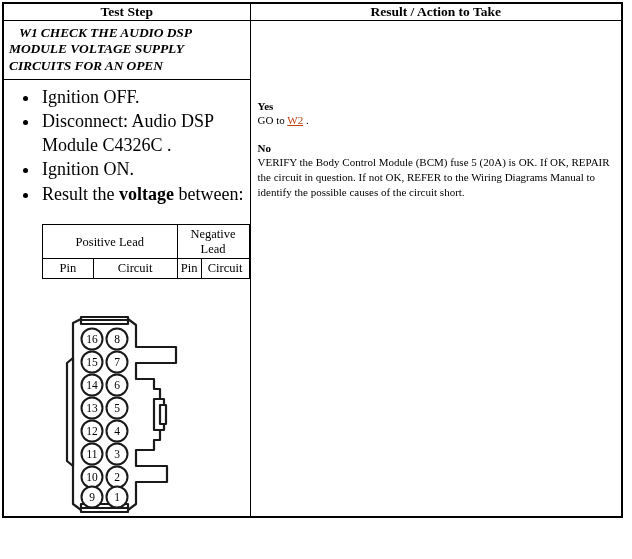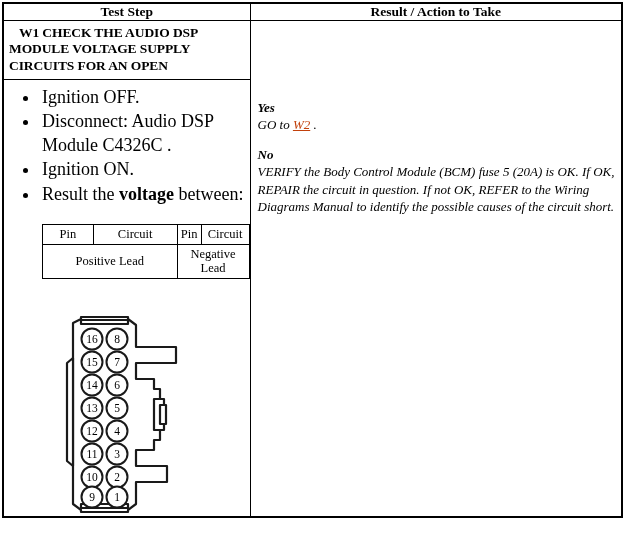--- a/index.html
+++ b/index.html
@@ -103,23 +103,22 @@
     text-align: center;
   }
   svg.connector { display: block; margin: 0 auto; }
 
   
   .result-cell {
     padding: 0;
   }
   .result-inner {
     padding: 78px 6px 6px 7px;
-    font-size: 13px;
+    font-size: 11px;
     line-height: 1.33;
-    font-style: italic;
   }
   .result-inner .lbl { font-weight: bold; }
   .result-inner .gap { height: 13px; }
   a.xref {
     color: #c2410c;
     text-decoration: underline;
   }
 </style>
 </head>
 <body>
@@ -137,21 +136,21 @@
         <td class="hdr">Test Step</td>
         <td class="hdr">Result / Action to Take</td>
       </tr>
 
       <tr>
         <td style="padding:0;">
 
           <table style="border-collapse:collapse;width:100%;table-layout:fixed;">
             <tbody>
               <tr>
-                <td class="title-cell" style="border:0;border-bottom:1px solid #000;">W1 CHECK THE AUDIO DSP MODULE VOLTAGE SUPPLY CIRCUITS FOR AN OPEN</td>
+                <td class="title-cell" style="border:0;border-bottom:1px solid #000;font-style:italic;">W1 CHECK THE AUDIO DSP MODULE VOLTAGE SUPPLY CIRCUITS FOR AN OPEN</td>
               </tr>
               <tr>
                 <td class="steps-cell" style="border:0;">
 
                   <ul class="steps">
                     <li>
                       <span>Ignition OFF.</span>
                     </li>
                     <li>
                       <span>Disconnect: Audio DSP Module C4326C .</span>
@@ -165,28 +164,28 @@
                   <div class="lead-wrap">
                     <table class="lead">
                       <colgroup>
                         <col class="w-pin1">
                           <col class="w-cir1">
                           <col class="w-pin2">
                           <col class="w-cir2">
                       </colgroup>
                       <tbody>
                         <tr>
+                          <td colspan="2">Positive Lead</td>
+                          <td colspan="2">Negative Lead</td>
+                        </tr>
+                        <tr>
                           <td>Pin</td>
                           <td>Circuit</td>
                           <td>Pin</td>
                           <td>Circuit</td>
-                        </tr>
-                        <tr>
-                          <td colspan="2">Positive Lead</td>
-                          <td colspan="2">Negative Lead</td>
                         </tr>
                       </tbody>
                     </table>
                   </div>
 
                   <div class="conn-wrap">
                     <svg class="connector" width="126" height="205" viewBox="0 0 126 205">
                       <g fill="#ffffff" stroke="#1a1a1a" stroke-width="2.2" stroke-linejoin="round" stroke-linecap="round">
 
                         <path d="M9,12

